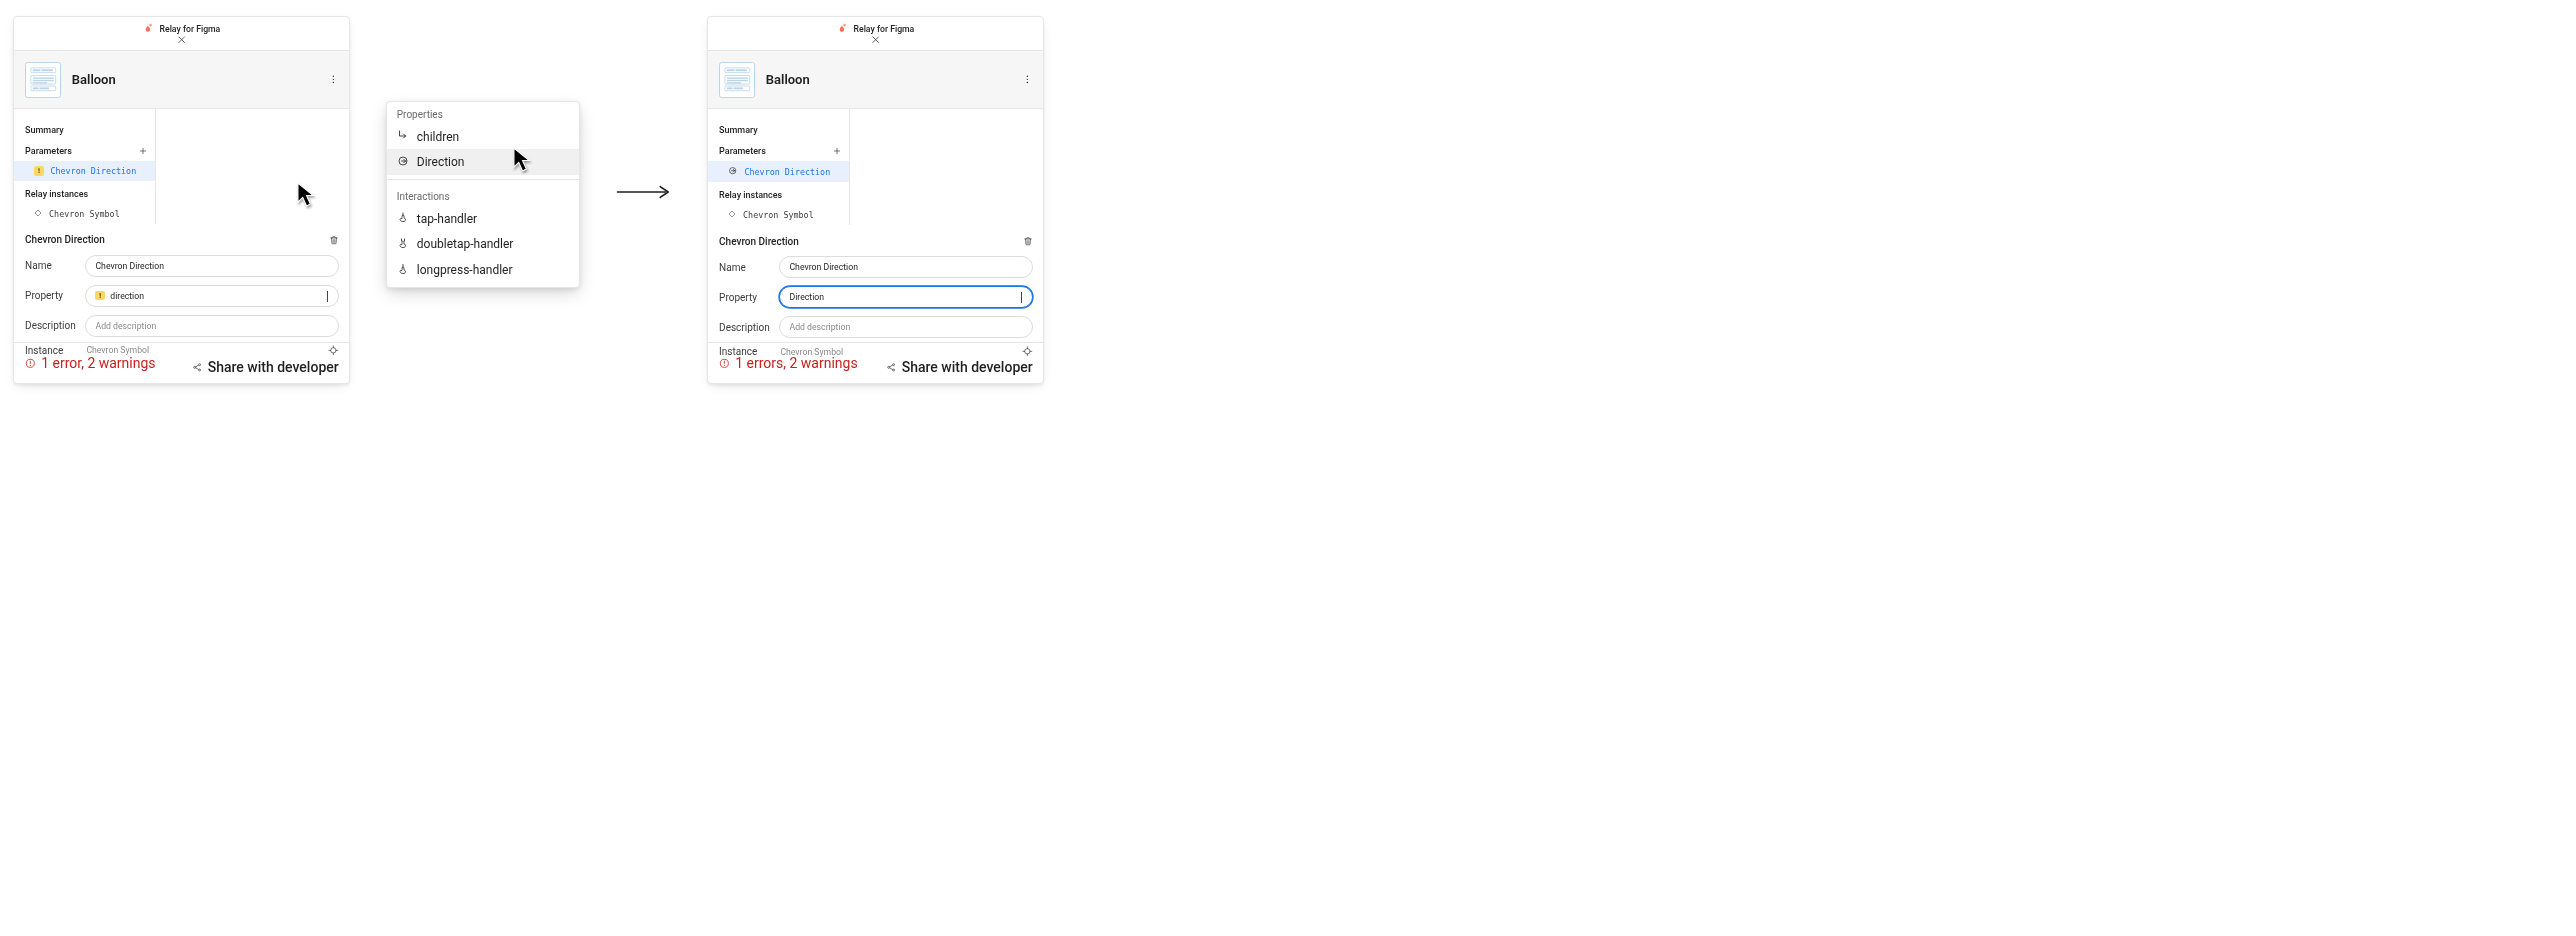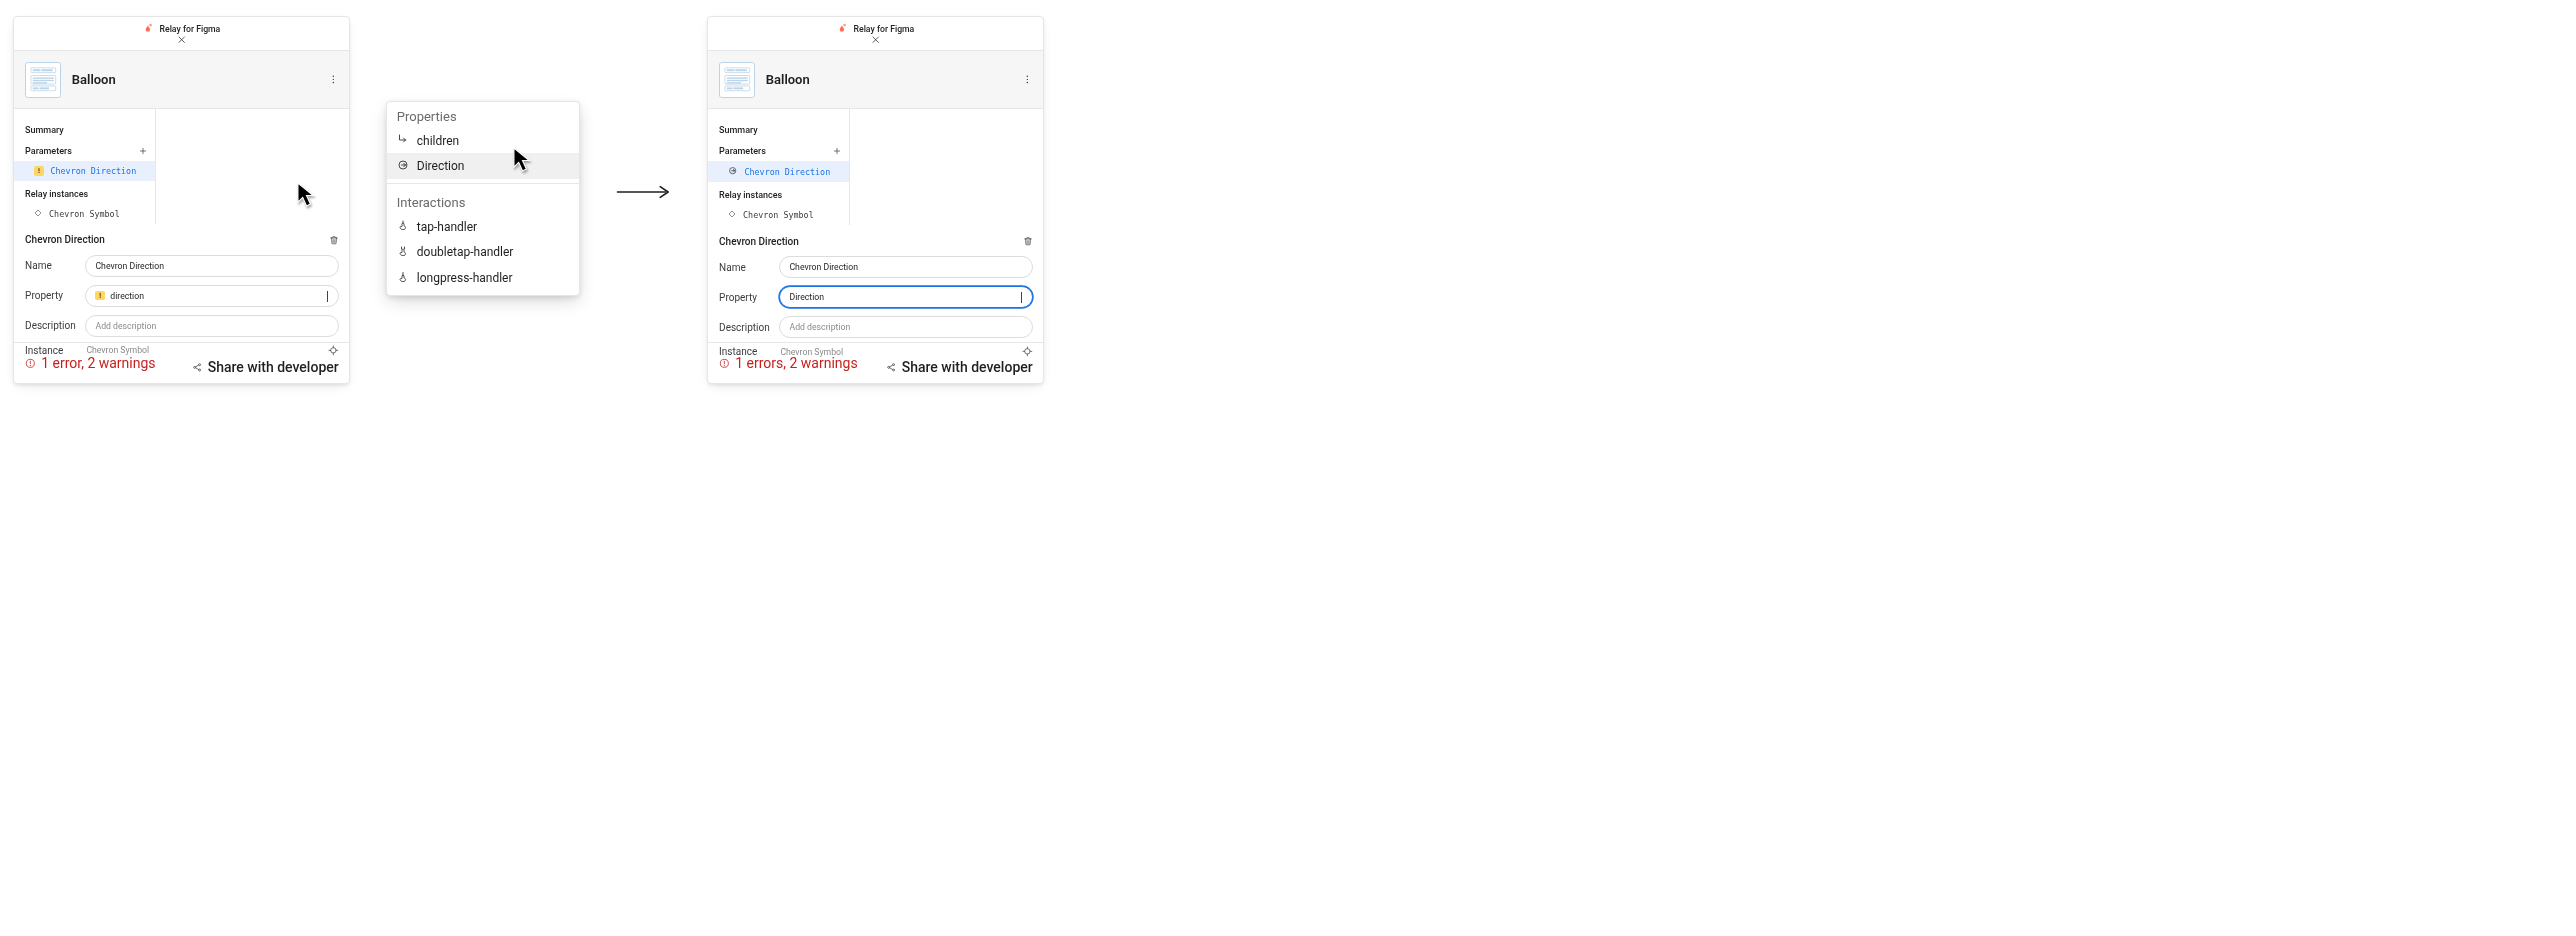--- a/index.html
+++ b/index.html
@@ -140,21 +140,21 @@
 
   
   .popover {
     width: 192px; margin-top: 85px;
     border: 0.7px solid var(--border); border-radius: 4px; background: #fff;
     box-shadow: 0 6.7px 17.4px -2.7px rgba(0,0,0,0.18), 0 1.3px 4px rgba(0,0,0,0.08);
     overflow: hidden; font-size: 9.4px;
     flex: 0 0 auto;
     position: relative;
   }
-  .pop-group-label { color: var(--muted); font-size: 13px; padding: 6.7px 9.4px 4px; }
+  .pop-group-label { color: var(--muted); font-size: 10px; padding: 6.7px 9.4px 4px; }
   .pop-item {
     display: flex; align-items: center; gap: 8px;
     padding: 5.4px 9.4px; font-size: 12px; cursor: pointer;
   }
   .pop-item.highlight { background: #f0f0f0; }
   .pop-divider { height:0.7px; background: var(--border); margin: 4px 0; }
   .pop-item svg, .pop-item .glyph { width:12px; height:12px; color:#3c3c3c; flex:0 0 auto; }
 
   .arrow-block {
     flex: 0 0 auto;

